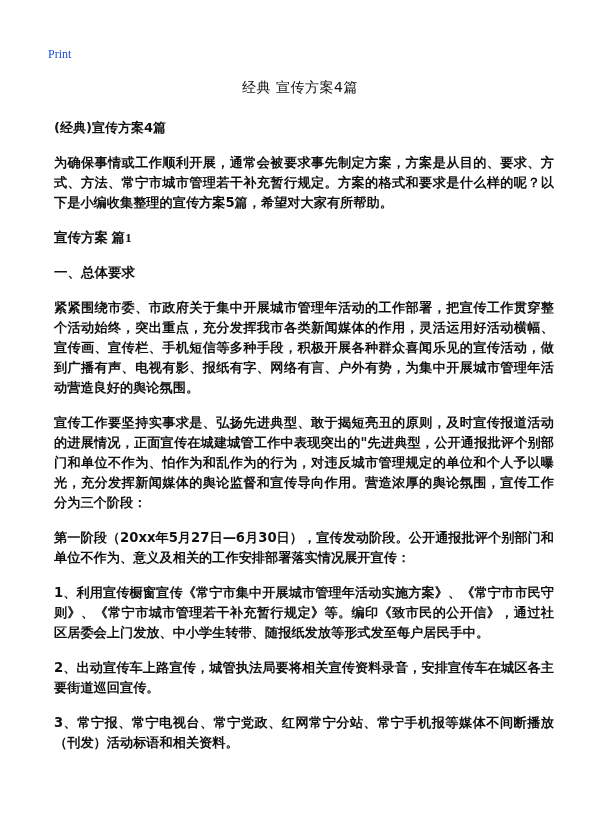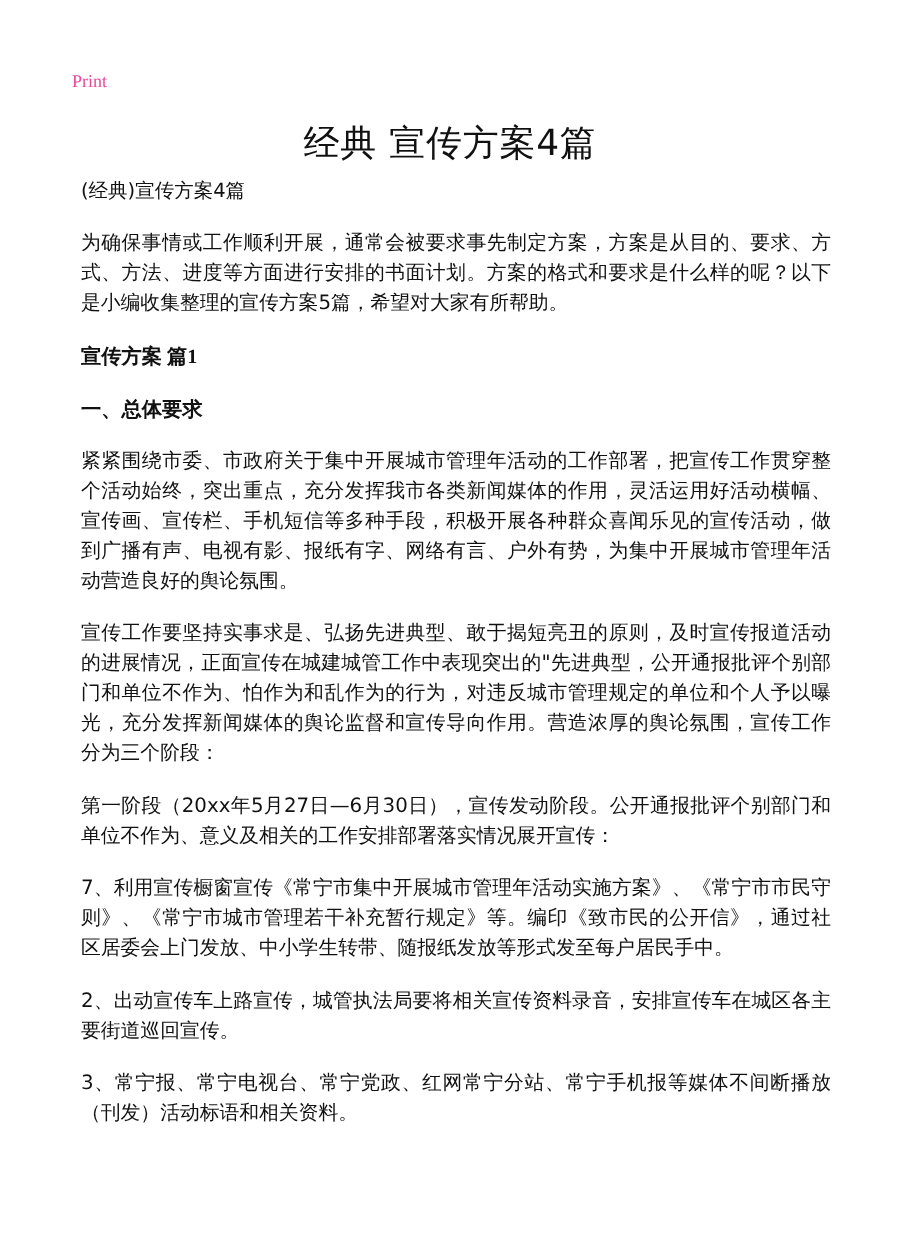--- a/index.html
+++ b/index.html
@@ -1,34 +1,34 @@
 <!DOCTYPE html>
 <html><head>
 <meta charset="utf-8">
 <style>
   html, body { margin: 0; padding: 0; background: #ffffff; }
   body { width: 600px; height: 828px; overflow: hidden; position: relative; color: #111; font-family: "DejaVu Sans", "Liberation Sans", sans-serif; }
-  .print-label { position: absolute; left: 48px; top: 47px; font-family: "Liberation Serif", "DejaVu Serif", serif; font-size: 12px; color: #ec4899; }
-  .title { position: absolute; left: 0; width: 600px; top: 79px; text-align: center; font-size: 24px; color: #111; letter-spacing: 0.5px; }
+  .print-label { position: absolute; left: 48px; top: 47px; font-family: "Liberation Serif", "DejaVu Serif", serif; font-size: 12px; color: #1d4ed8; }
+  .title { position: absolute; left: 0; width: 600px; top: 79px; text-align: center; font-size: 14px; color: #111; letter-spacing: 0.5px; }
   .content { position: absolute; left: 54px; top: 118px; width: 500px; font-size: 13.2px; line-height: 20px; }
   .subtitle { margin: 0 0 15px 0; font-size: 13px; }
-  p { margin: 0 0 15px 0; }
+  p { margin: 0 0 15px 0; font-weight: bold; }
   h3 { margin: 0 0 15px 0; font-size: 13.5px; font-weight: bold; line-height: 20px; font-family: Liberation Serif, serif; }
   .para { text-align: justify; }
 </style>
 </head>
 <body>
 
 <div class="print-label">Print</div>
 <div class="title">经典  宣传方案4篇</div>
 
 <div class="content">
   <p class="subtitle">(经典)宣传方案4篇</p>
-  <p class="para">为确保事情或工作顺利开展，通常会被要求事先制定方案，方案是从目的、要求、方式、方法、进度等方面进行安排的书面计划。方案的格式和要求是什么样的呢？以下是小编收集整理的宣传方案5篇，希望对大家有所帮助。</p>
+  <p class="para">为确保事情或工作顺利开展，通常会被要求事先制定方案，方案是从目的、要求、方式、方法、常宁市城市管理若干补充暂行规定。方案的格式和要求是什么样的呢？以下是小编收集整理的宣传方案5篇，希望对大家有所帮助。</p>
   <h3>宣传方案 篇1</h3>
   <h3>一、总体要求</h3>
   <p class="para">紧紧围绕市委、市政府关于集中开展城市管理年活动的工作部署，把宣传工作贯穿整个活动始终，突出重点，充分发挥我市各类新闻媒体的作用，灵活运用好活动横幅、宣传画、宣传栏、手机短信等多种手段，积极开展各种群众喜闻乐见的宣传活动，做到广播有声、电视有影、报纸有字、网络有言、户外有势，为集中开展城市管理年活动营造良好的舆论氛围。</p>
   <p class="para">宣传工作要坚持实事求是、弘扬先进典型、敢于揭短亮丑的原则，及时宣传报道活动的进展情况，正面宣传在城建城管工作中表现突出的"先进典型，公开通报批评个别部门和单位不作为、怕作为和乱作为的行为，对违反城市管理规定的单位和个人予以曝光，充分发挥新闻媒体的舆论监督和宣传导向作用。营造浓厚的舆论氛围，宣传工作分为三个阶段：</p>
   <p class="para">第一阶段（20xx年5月27日—6月30日），宣传发动阶段。公开通报批评个别部门和单位不作为、意义及相关的工作安排部署落实情况展开宣传：</p>
-  <p class="para">7、利用宣传橱窗宣传《常宁市集中开展城市管理年活动实施方案》、《常宁市市民守则》、《常宁市城市管理若干补充暂行规定》等。编印《致市民的公开信》，通过社区居委会上门发放、中小学生转带、随报纸发放等形式发至每户居民手中。</p>
+  <p class="para">1、利用宣传橱窗宣传《常宁市集中开展城市管理年活动实施方案》、《常宁市市民守则》、《常宁市城市管理若干补充暂行规定》等。编印《致市民的公开信》，通过社区居委会上门发放、中小学生转带、随报纸发放等形式发至每户居民手中。</p>
   <p class="para">2、出动宣传车上路宣传，城管执法局要将相关宣传资料录音，安排宣传车在城区各主要街道巡回宣传。</p>
   <p class="para">3、常宁报、常宁电视台、常宁党政、红网常宁分站、常宁手机报等媒体不间断播放（刊发）活动标语和相关资料。</p>
 </div>
 
 </body></html>

